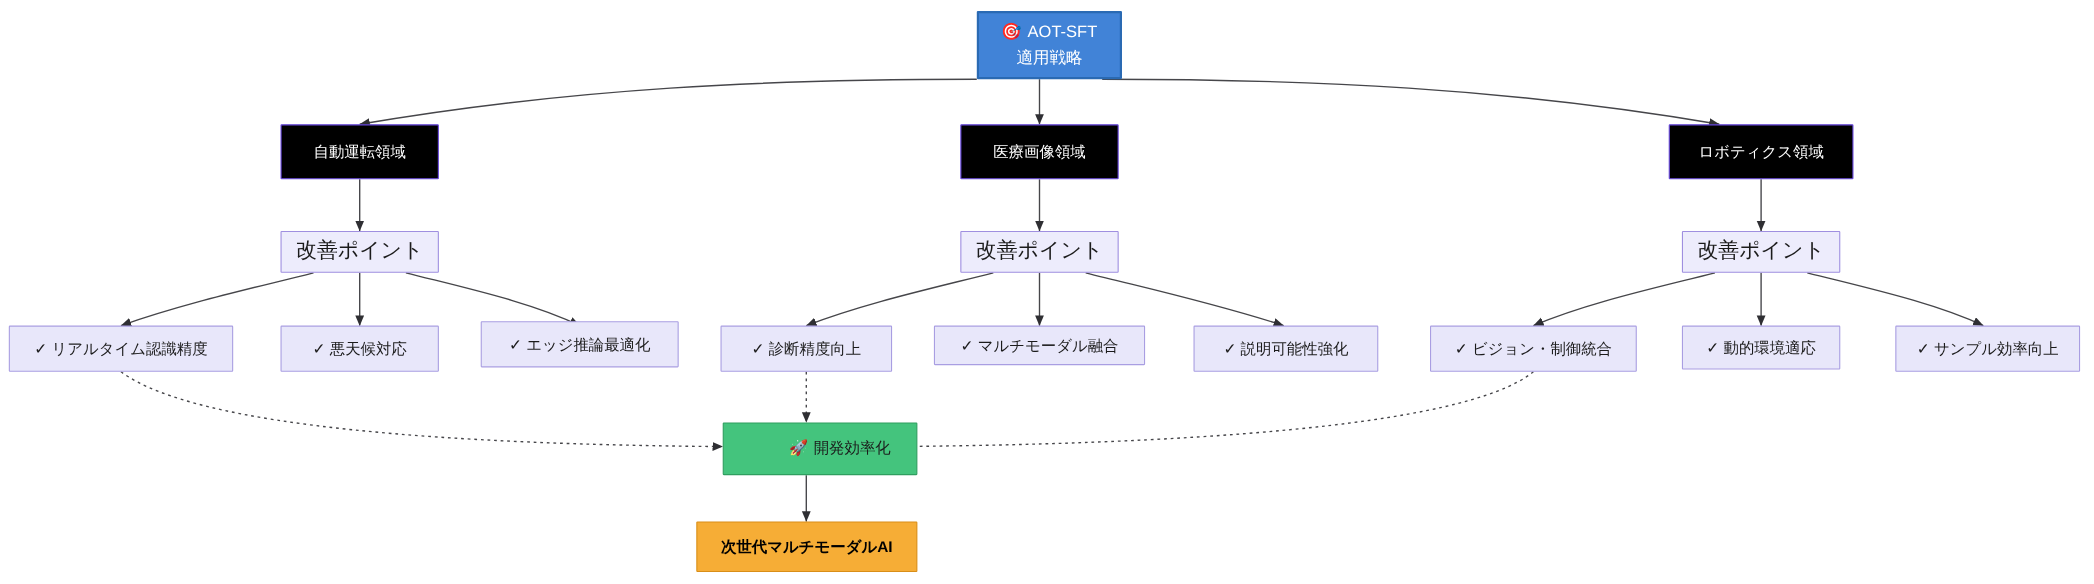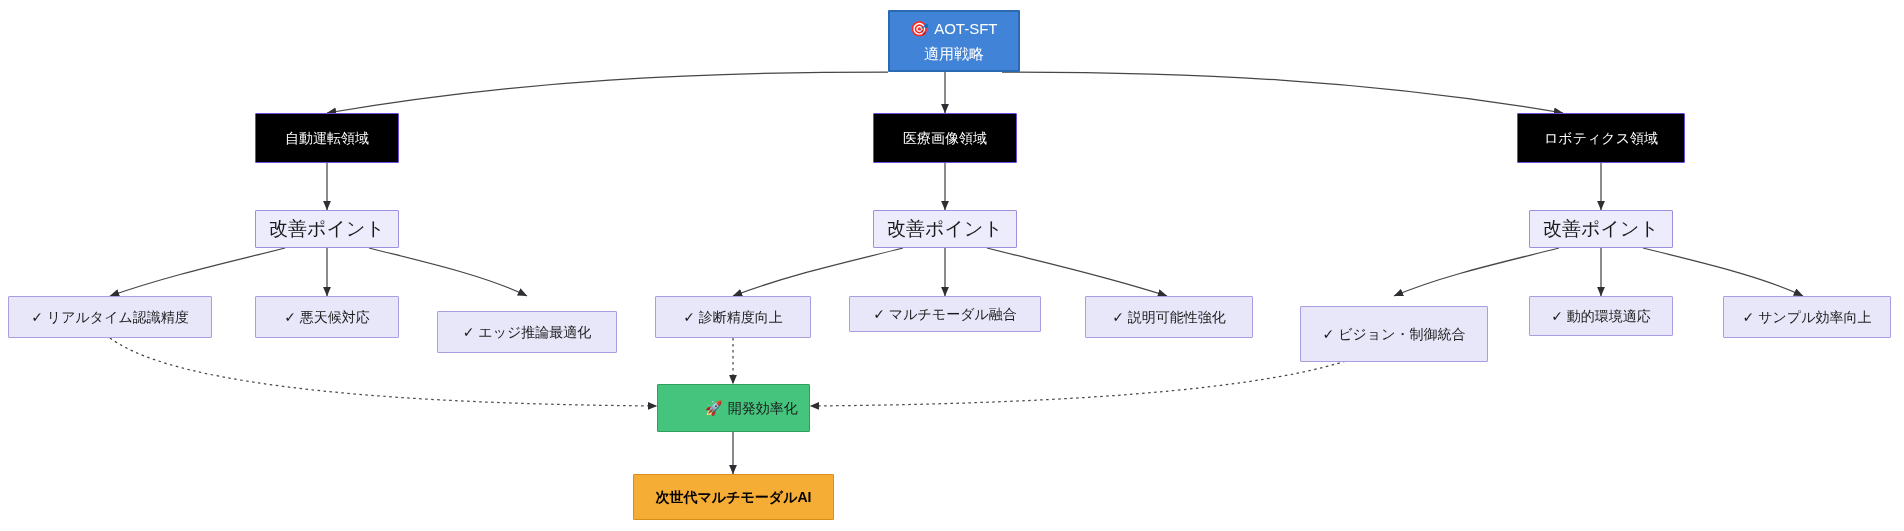--- a/index.html
+++ b/index.html
@@ -169,43 +169,43 @@
   <div class="node n-point" style="left:1529px; top:210px; width:144px; height:38px;">
     <span class="lbl">改善ポイント</span>
   </div>
 
   <div class="node n-leaf" style="left:8px; top:296px; width:204px; height:42px;">
     <span class="lbl">✓ リアルタイム認識精度</span>
   </div>
   <div class="node n-leaf" style="left:255px; top:296px; width:144px; height:42px;">
     <span class="lbl">✓ 悪天候対応</span>
   </div>
-  <div class="node n-leaf" style="left:437px; top:311px; width:180px; height:42px;justify-content:center;">
+  <div class="node n-leaf" style="left:437px; top:292px; width:180px; height:42px;justify-content:center;">
     <span class="lbl">✓ エッジ推論最適化</span>
   </div>
   <div class="node n-leaf" style="left:655px; top:296px; width:156px; height:42px;">
     <span class="lbl">✓ 診断精度向上</span>
   </div>
   <div class="node n-leaf" style="left:849px; top:296px; width:192px; height:36px;">
     <span class="lbl">✓ マルチモーダル融合</span>
   </div>
   <div class="node n-leaf" style="left:1085px; top:296px; width:168px; height:42px;">
     <span class="lbl">✓ 説明可能性強化</span>
   </div>
-  <div class="node n-leaf" style="left:1300px; top:296px; width:188px; height:56px;margin-top:10px;">
+  <div class="node n-leaf" style="left:1300px; top:296px; width:188px; height:42px;">
     <span class="lbl">✓ ビジョン・制御統合</span>
   </div>
   <div class="node n-leaf" style="left:1529px; top:296px; width:144px; height:40px;">
     <span class="lbl">✓ 動的環境適応</span>
   </div>
   <div class="node n-leaf" style="left:1723px; top:296px; width:168px; height:42px;">
     <span class="lbl">✓ サンプル効率向上</span>
   </div>
 
-  <div class="node n-green" style="left:657px; top:384px; width:153px; height:48px;padding-left:36px;">
+  <div class="node n-green" style="left:657px; top:384px; width:177px; height:48px;padding-left:36px;">
     <span class="lbl"><span class="emoji">🚀</span><span>開発効率化</span></span>
   </div>
 
   <div class="node n-final" style="left:633px; top:474px; width:201px; height:46px;">
     <span class="lbl">次世代マルチモーダルAI</span>
   </div>
 
 </div>
 
 </body></html>

